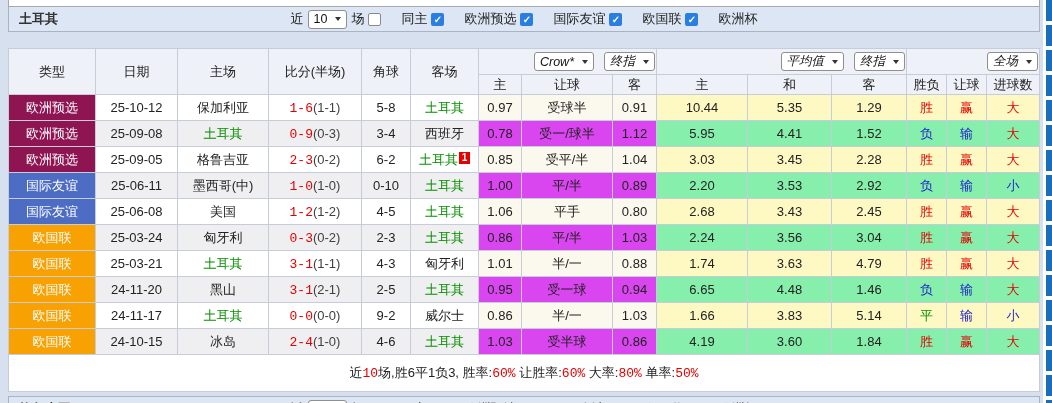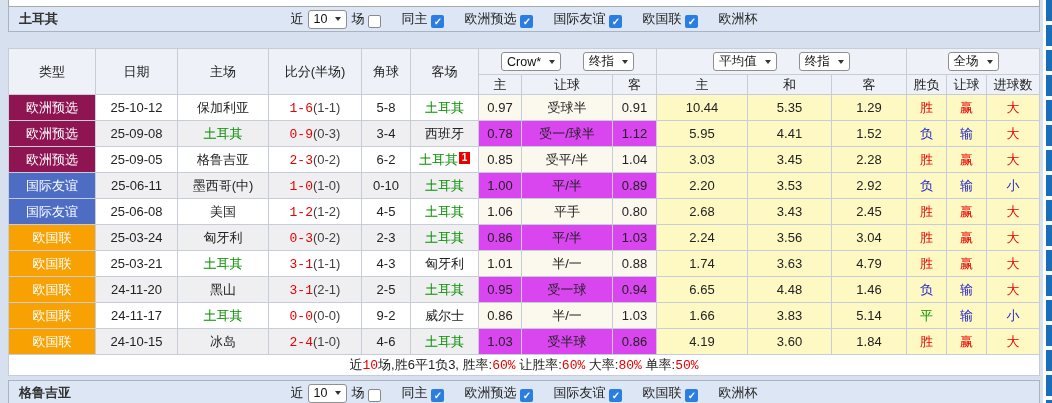--- a/index.html
+++ b/index.html
@@ -17,47 +17,47 @@
   .rad.un { background: #ececec; border: 1px solid #c7c7c7; }
   .rad.sel { background: radial-gradient(circle, #2a7de1 0 3px, #ffffff 3.5px 4.5px, #2a7de1 5px 6.5px); }
   .filterrow { height: 25px; background: #dce6f4; border: 1px solid #aab4c0; border-top: none;
     display: flex; align-items: center; font-size: 13px; color: #222; position: relative; }
   .teamname { position: absolute; left: 10px; font-weight: bold; color: #333; }
   .filtercontrols { margin: 0 auto; display: flex; align-items: center; gap: 4px; }
   .sel { display: inline-flex; align-items: center; justify-content: space-between; background: #fff;
     border: 1px solid #8f8f8f; border-radius: 3px; height: 19px; padding: 0 5px; gap: 8px;
     font-size: 12.5px; color: #111; cursor: default; }
   .caret { width: 0; height: 0; border-left: 3.5px solid transparent; border-right: 3.5px solid transparent; border-top: 4.5px solid #333; }
-  .chk { display: inline-flex; align-items: flex-end; gap: 20px; }
+  .chk { display: inline-flex; align-items: center; gap: 20px; }
   .cb-box { display: inline-flex; width: 13px; height: 13px; border-radius: 2px; align-items: center; justify-content: center; }
   .cb-box.checked { background: #2a7de1; color: #fff; font-size: 10px; font-weight: bold; }
   .cb-box.un { background: #fff; border: 1px solid #8a8a8a; }
   table { border-collapse: collapse; table-layout: fixed; width: 100%; background: #fff; margin-top: 16px; }
   th, td { border: 1px solid #c6cdd8; text-align: center; font-size: 13px; color: #222;
     height: 26px; padding: 0 1px; overflow: hidden; white-space: nowrap; }
   thead th { background: #eef1f7; font-weight: normal; }
   tr.hdr-sub th { height: 20px; }
-  .thsel { display: flex; align-items: center; justify-content: center; gap: 22px; }
+  .thsel { display: flex; align-items: center; justify-content: flex-end; gap: 10px; font-style: italic; }
   .odd td { background: #fff; }
   .even td { background: #efeff1; }
   .odd td.ca { background: #fbf8ee; }
   .even td.ca { background: #d946ef; }
   .odd td.cb2 { background: #fef9c3; }
-  .even td.cb2 { background: #fef9c3; }
+  .even td.cb2 { background: #86efac; }
   td.badge { color: #fff; }
   td.badge-maroon { background: #8e1452; }
   td.badge-fblue { background: #4d6cc3; }
   td.badge-orange { background: #f7a103; }
   .red { color: #e60000; font-family: Liberation Mono, monospace; }
   .blue { color: #2222cc; }
   .green { color: #089000; }
   .half { color: #404040; }
   .redcard { display: inline-block; background: #e60000; color: #fff; font-size: 10px; font-weight: bold;
     line-height: 12px; width: 11px; height: 12px; margin-left: 1px; vertical-align: 3px; }
-  tr.summary td { background: #fff; height: 21px; font-size: 13px; }
+  tr.summary td { background: #fff; height: 37px; font-size: 13px; }
   .gap { height: 4px; }
   .bottombox { border-top: 1px solid #aab4c0; }
 </style>
 </head>
 <body>
 
 <div class="page">
   <div class="content">
 
     <div class="topstrip"></div>

